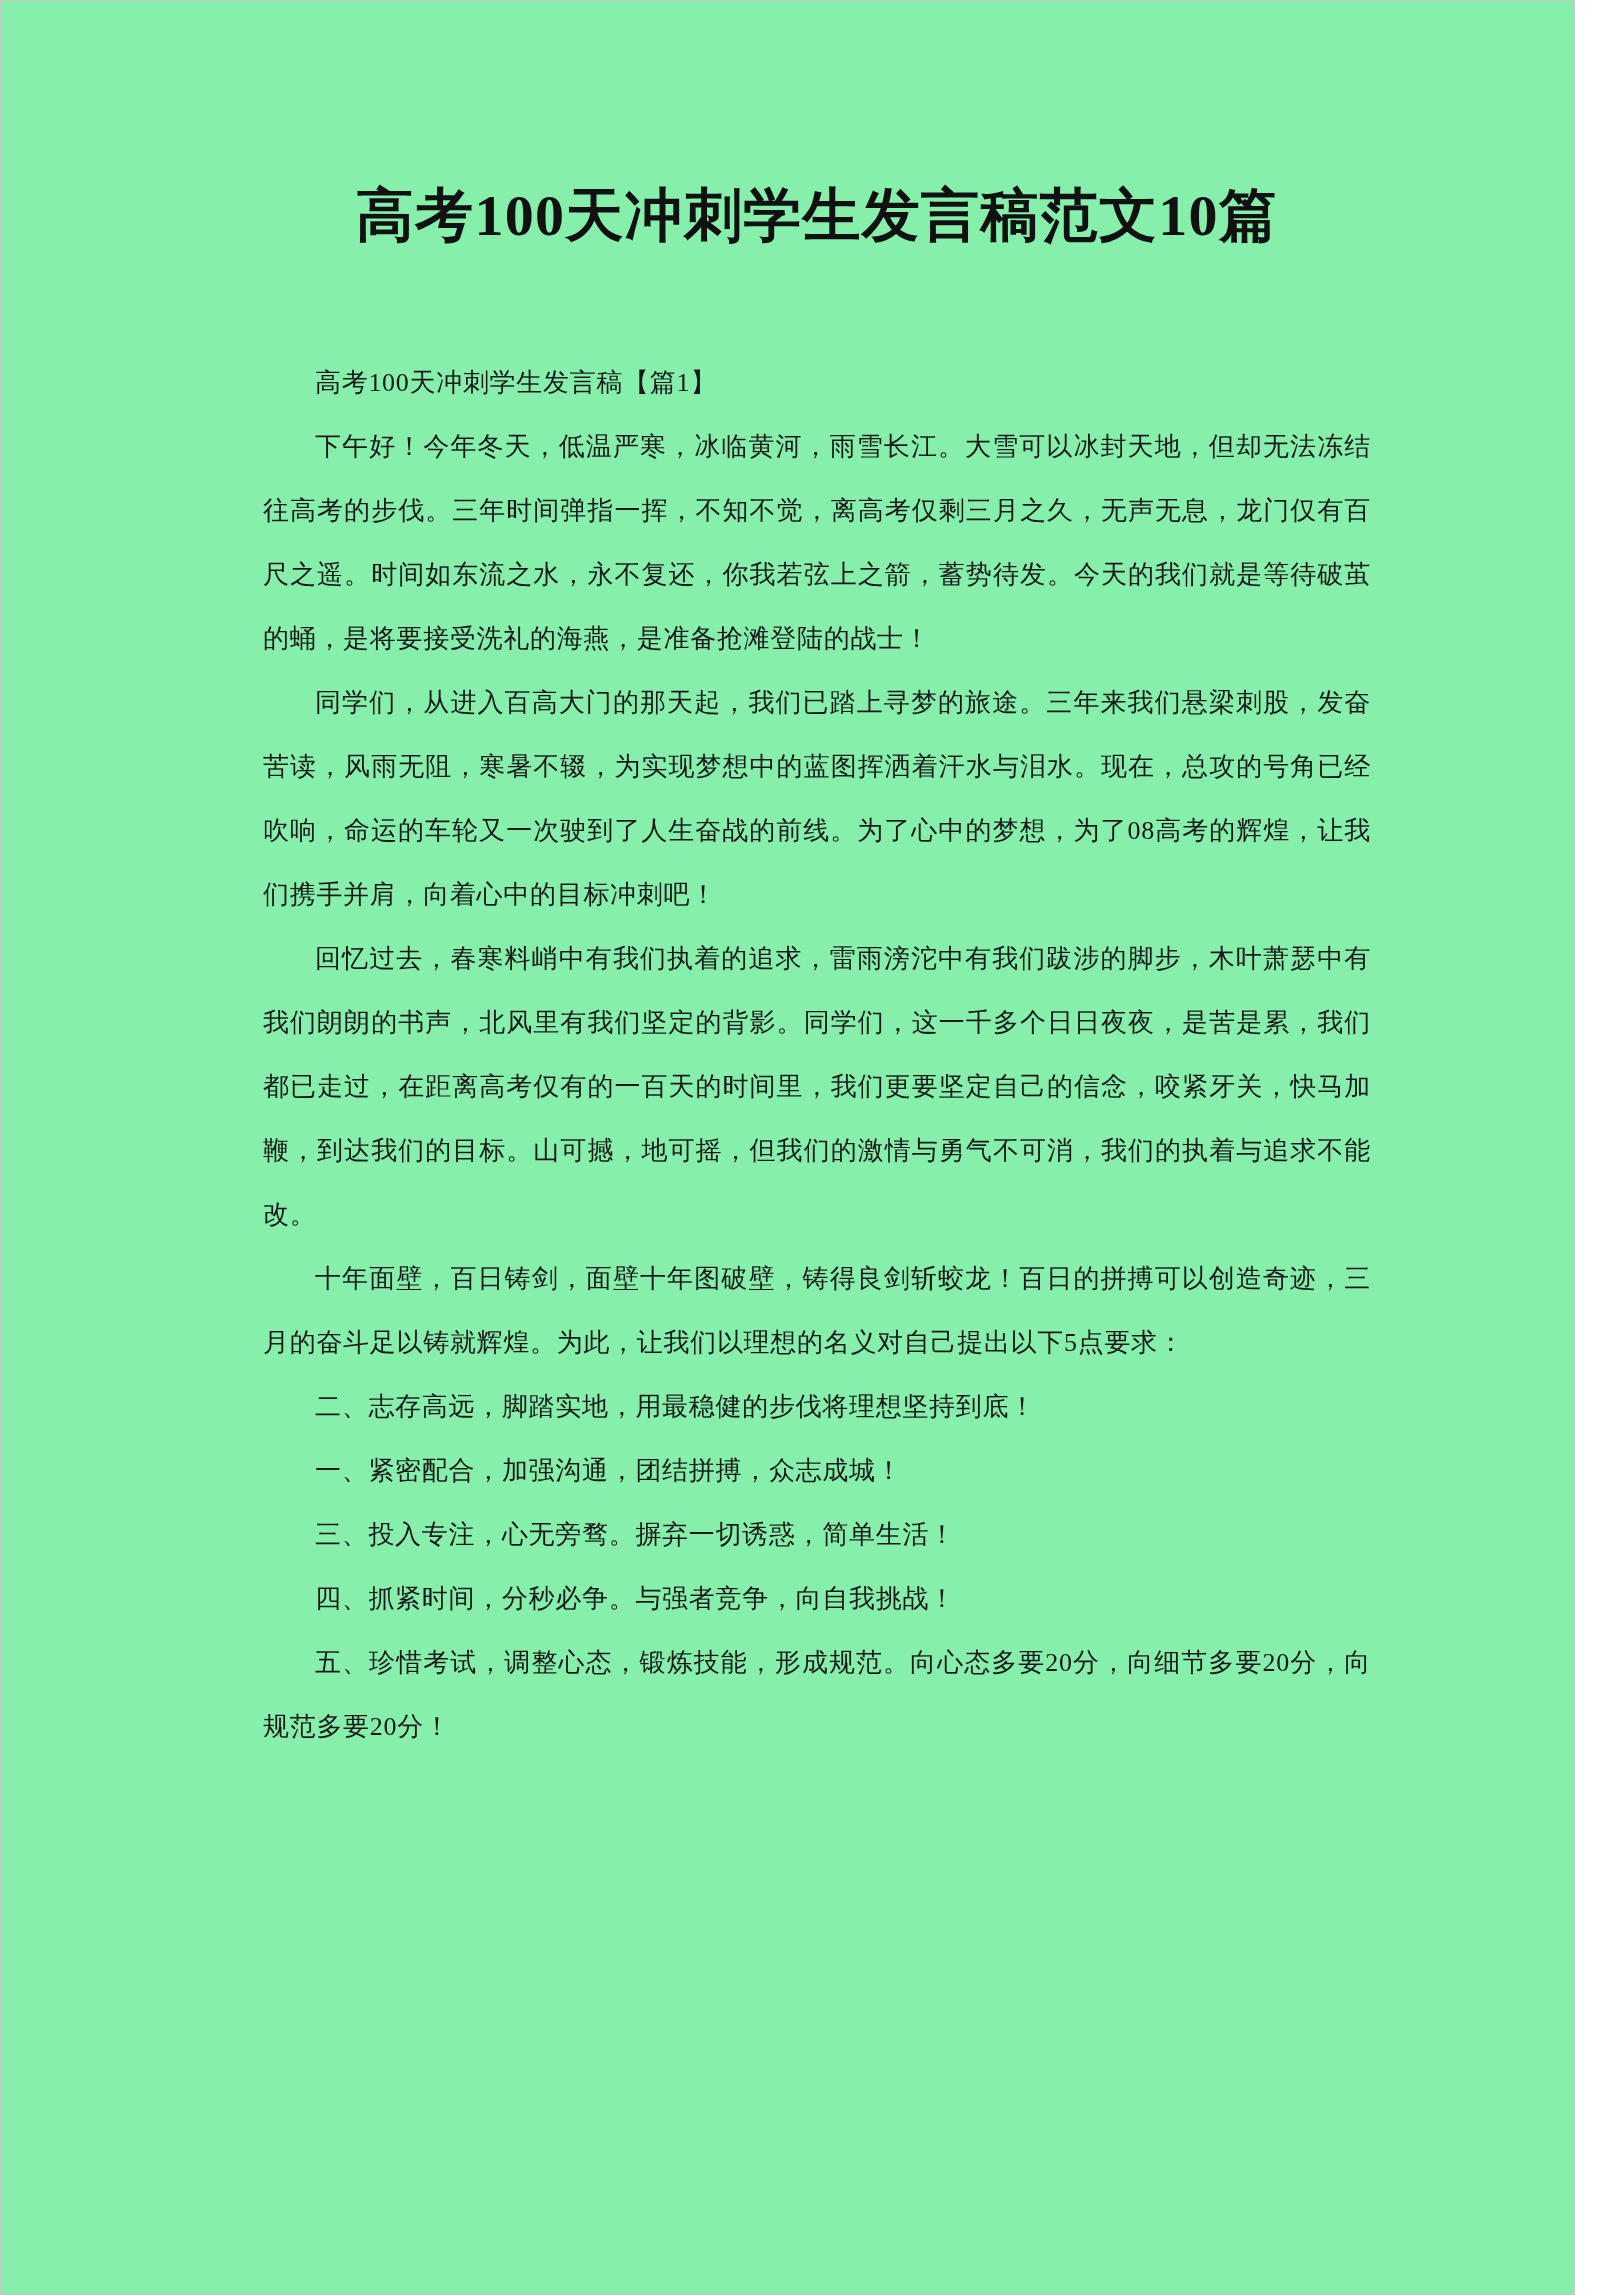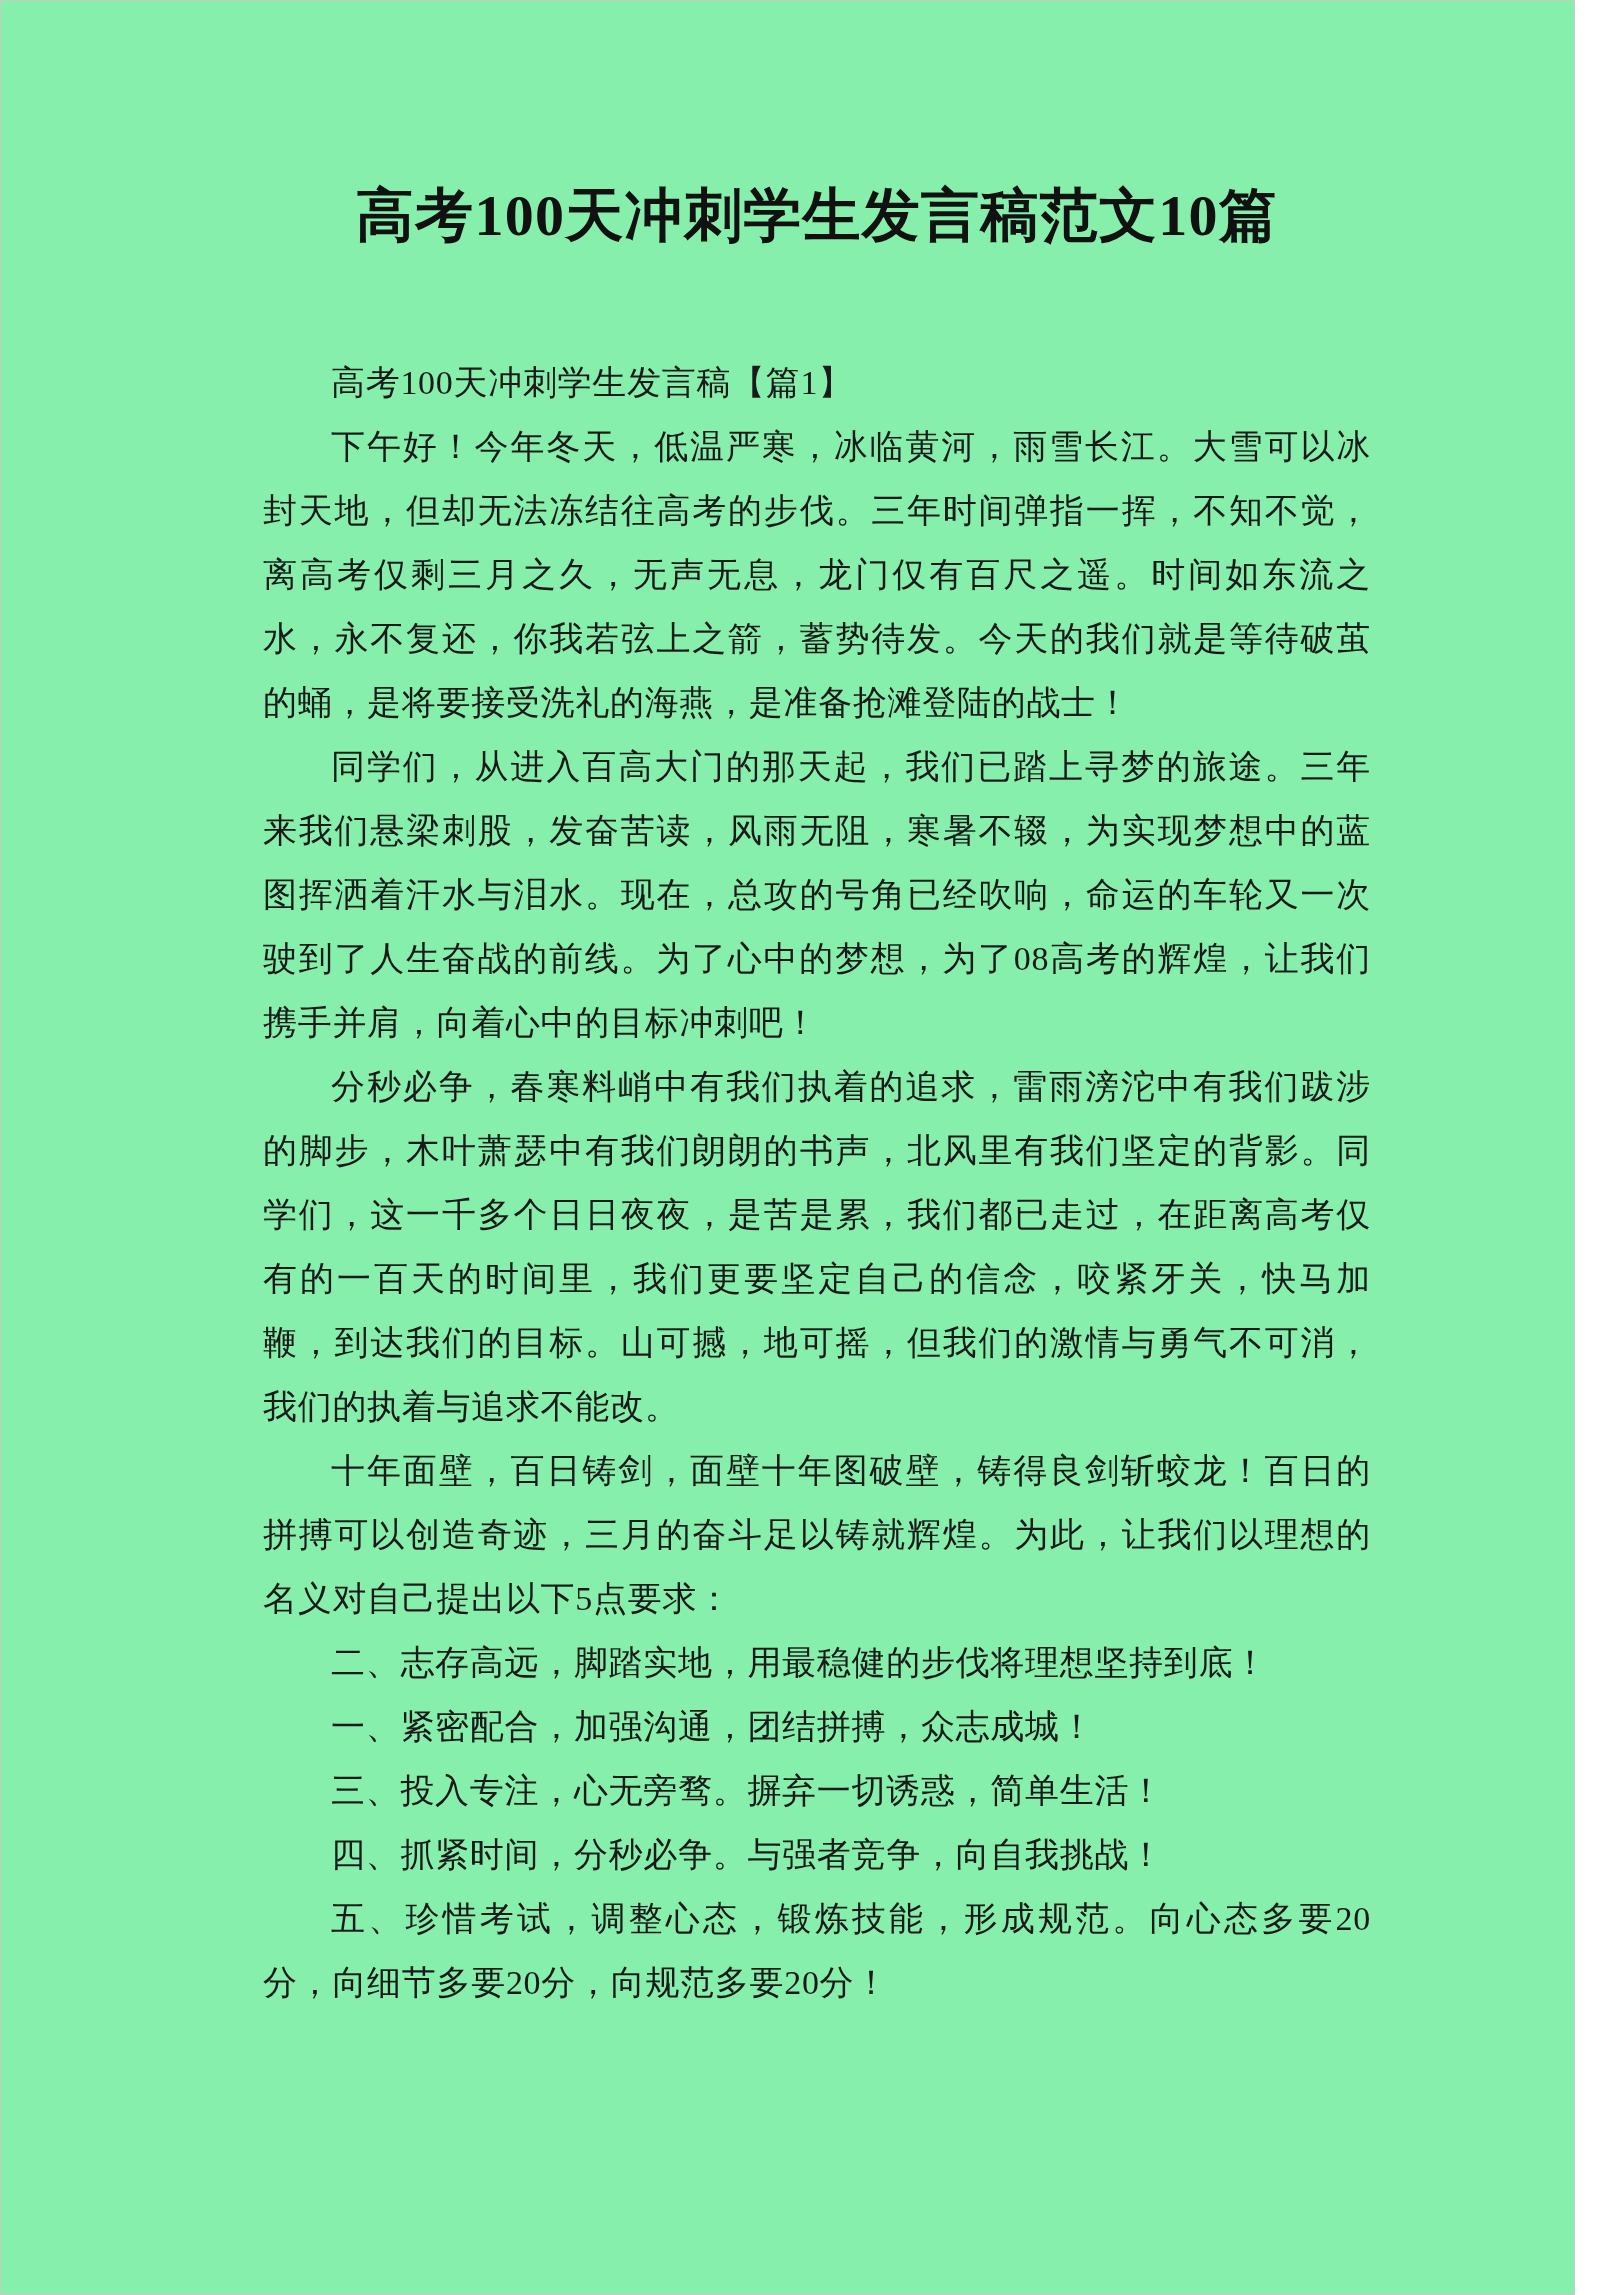--- a/index.html
+++ b/index.html
@@ -23,40 +23,40 @@
     font-size: 58px;
     font-weight: bold;
     text-align: center;
     line-height: 1.3;
     margin: 0 0 98px 0;
     letter-spacing: 1.3px;
     color: #111111;
   }
   .doc-body p {
     margin: 0;
-    font-size: 34px;
+    font-size: 26px;
     line-height: 64px;
     text-align: justify;
     text-indent: 2em;
     letter-spacing: 0.7px;
     word-break: break-all;
     color: #1a1a1a;
   }
 </style>
 </head>
 <body>
 
 <div class="page">
   <h1 class="doc-title">高考100天冲刺学生发言稿范文10篇</h1>
 
   <div class="doc-body">
     <p>高考100天冲刺学生发言稿【篇1】</p>
     <p>下午好！今年冬天，低温严寒，冰临黄河，雨雪长江。大雪可以冰封天地，但却无法冻结往高考的步伐。三年时间弹指一挥，不知不觉，离高考仅剩三月之久，无声无息，龙门仅有百尺之遥。时间如东流之水，永不复还，你我若弦上之箭，蓄势待发。今天的我们就是等待破茧的蛹，是将要接受洗礼的海燕，是准备抢滩登陆的战士！</p>
     <p>同学们，从进入百高大门的那天起，我们已踏上寻梦的旅途。三年来我们悬梁刺股，发奋苦读，风雨无阻，寒暑不辍，为实现梦想中的蓝图挥洒着汗水与泪水。现在，总攻的号角已经吹响，命运的车轮又一次驶到了人生奋战的前线。为了心中的梦想，为了08高考的辉煌，让我们携手并肩，向着心中的目标冲刺吧！</p>
-    <p>分秒必争，春寒料峭中有我们执着的追求，雷雨滂沱中有我们跋涉的脚步，木叶萧瑟中有我们朗朗的书声，北风里有我们坚定的背影。同学们，这一千多个日日夜夜，是苦是累，我们都已走过，在距离高考仅有的一百天的时间里，我们更要坚定自己的信念，咬紧牙关，快马加鞭，到达我们的目标。山可撼，地可摇，但我们的激情与勇气不可消，我们的执着与追求不能改。</p>
+    <p>回忆过去，春寒料峭中有我们执着的追求，雷雨滂沱中有我们跋涉的脚步，木叶萧瑟中有我们朗朗的书声，北风里有我们坚定的背影。同学们，这一千多个日日夜夜，是苦是累，我们都已走过，在距离高考仅有的一百天的时间里，我们更要坚定自己的信念，咬紧牙关，快马加鞭，到达我们的目标。山可撼，地可摇，但我们的激情与勇气不可消，我们的执着与追求不能改。</p>
     <p>十年面壁，百日铸剑，面壁十年图破壁，铸得良剑斩蛟龙！百日的拼搏可以创造奇迹，三月的奋斗足以铸就辉煌。为此，让我们以理想的名义对自己提出以下5点要求：</p>
     <p>二、志存高远，脚踏实地，用最稳健的步伐将理想坚持到底！</p>
     <p>一、紧密配合，加强沟通，团结拼搏，众志成城！</p>
     <p>三、投入专注，心无旁骛。摒弃一切诱惑，简单生活！</p>
     <p>四、抓紧时间，分秒必争。与强者竞争，向自我挑战！</p>
     <p>五、珍惜考试，调整心态，锻炼技能，形成规范。向心态多要20分，向细节多要20分，向规范多要20分！</p>
   </div>
 </div>
 
 

